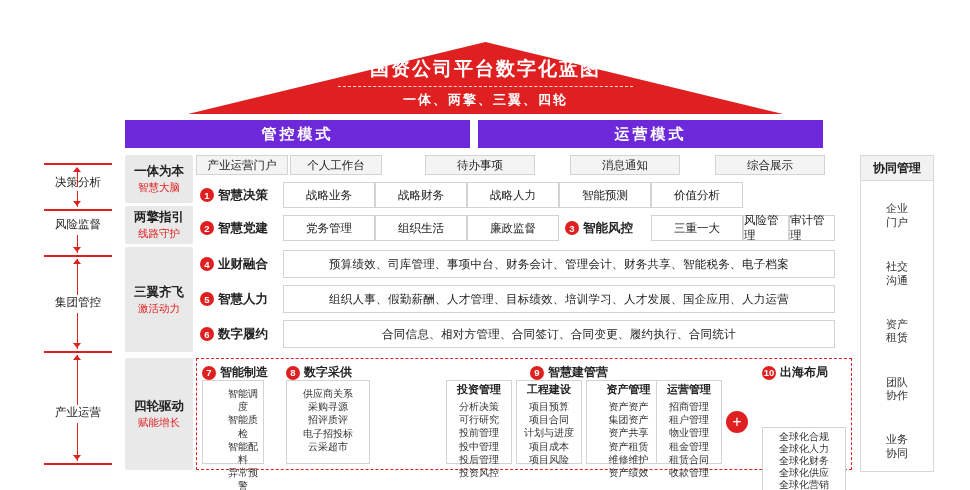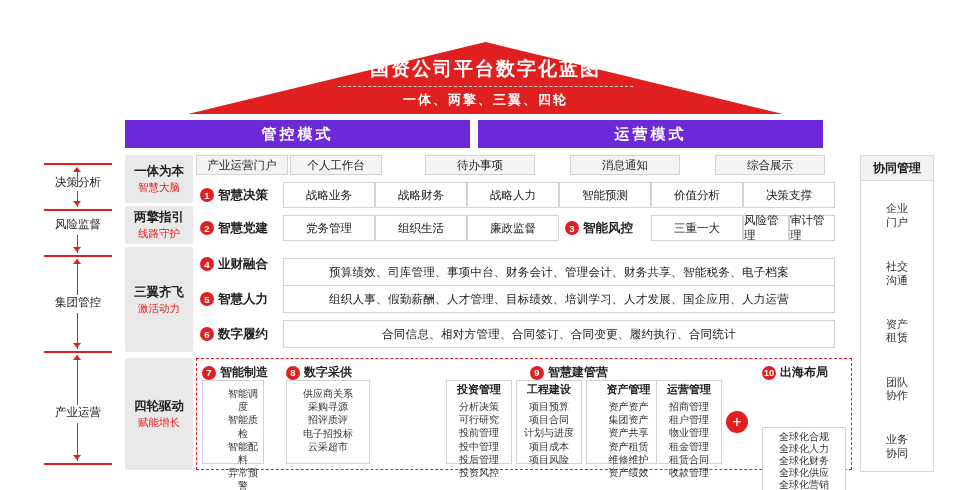--- a/index.html
+++ b/index.html
@@ -132,21 +132,20 @@
 
   <div class="rowlabel" style="left:200px;top:182px;height:26px;">
     <span class="num">1</span>
     <span>智慧决策</span>
   </div>
   <div class="cell" style="left:283px;top:182px;width:92px;height:26px;">战略业务</div>
   <div class="cell" style="left:375px;top:182px;width:92px;height:26px;">战略财务</div>
   <div class="cell" style="left:467px;top:182px;width:92px;height:26px;">战略人力</div>
   <div class="cell" style="left:559px;top:182px;width:92px;height:26px;">智能预测</div>
   <div class="cell" style="left:651px;top:182px;width:92px;height:26px;">价值分析</div>
-  <div class="cell" style="left:743px;top:182px;width:92px;height:26px;">决策支撑</div>
 
   <div class="rowlabel" style="left:200px;top:215px;height:26px;">
     <span class="num">2</span>
     <span>智慧党建</span>
   </div>
   <div class="cell" style="left:283px;top:215px;width:92px;height:26px;">党务管理</div>
   <div class="cell" style="left:375px;top:215px;width:92px;height:26px;">组织生活</div>
   <div class="cell" style="left:467px;top:215px;width:92px;height:26px;">廉政监督</div>
 
   <div class="rowlabel" style="left:565px;top:215px;height:26px;">
@@ -155,21 +154,21 @@
   </div>
   <div class="cell" style="left:651px;top:215px;width:92px;height:26px;">三重一大</div>
   <div class="cell" style="left:743px;top:215px;width:46px;height:26px;">风险管理</div>
 
   <div class="cell" style="left:789px;top:215px;width:46px;height:26px;">审计管理</div>
 
   <div class="rowlabel" style="left:200px;top:250px;height:28px;">
     <span class="num">4</span>
     <span>业财融合</span>
   </div>
-  <div class="wide" style="left:283px;top:250px;width:552px;height:28px;margin-top:8px;">预算绩效、司库管理、事项中台、财务会计、管理会计、财务共享、智能税务、电子档案</div>
+  <div class="wide" style="left:283px;top:250px;width:552px;height:28px;">预算绩效、司库管理、事项中台、财务会计、管理会计、财务共享、智能税务、电子档案</div>
 
   <div class="rowlabel" style="left:200px;top:285px;height:28px;">
     <span class="num">5</span>
     <span>智慧人力</span>
   </div>
   <div class="wide" style="left:283px;top:285px;width:552px;height:28px;">组织人事、假勤薪酬、人才管理、目标绩效、培训学习、人才发展、国企应用、人力运营</div>
 
   <div class="rowlabel" style="left:200px;top:320px;height:28px;">
     <span class="num">6</span>
     <span>数字履约</span>

